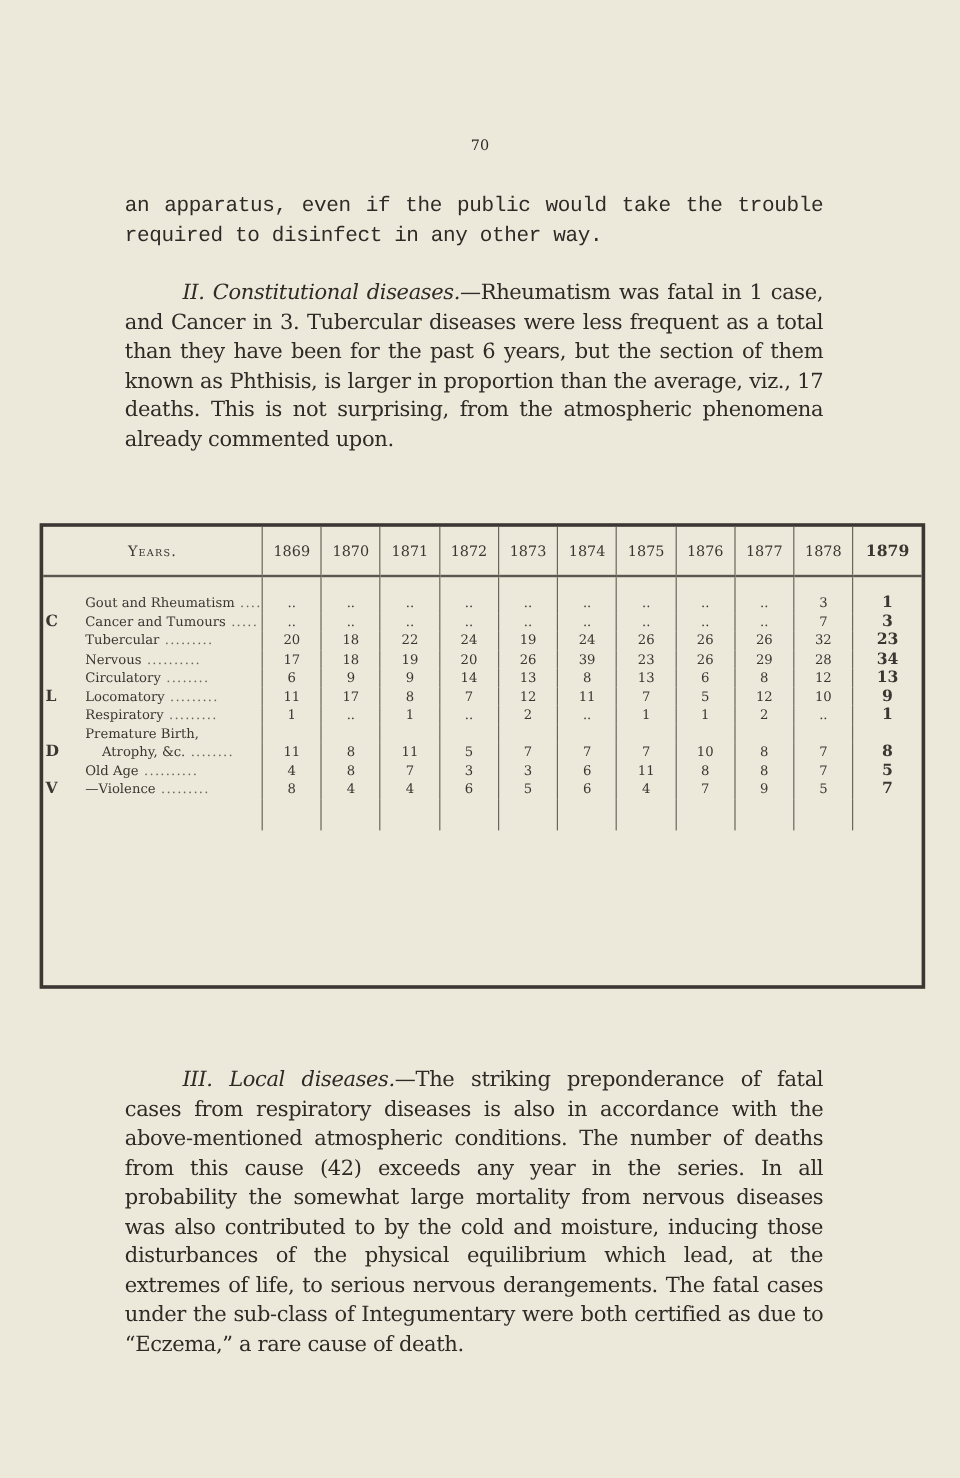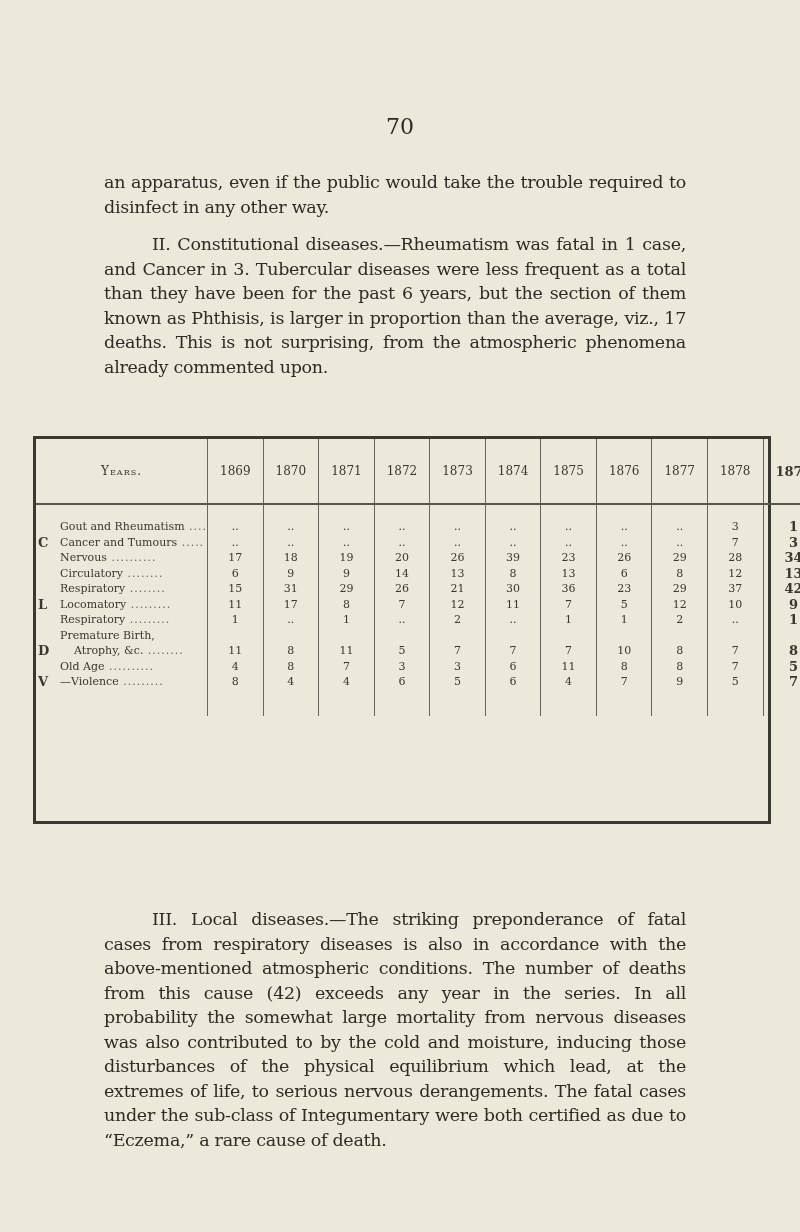--- a/index.html
+++ b/index.html
@@ -5,57 +5,57 @@
   html, body { margin:0; padding:0; }
   body {
     width:800px; height:1232px; overflow:hidden;
     background:#ece8da;
     font-family:"DejaVu Serif", serif;
     color:#2e2b27;
     position:relative;
   }
   .page-number {
     position:absolute; top:114px; left:0; width:800px; text-align:center;
-    font-size:22px;
+    font-size:12px;
   }
   .para {
     position:absolute; left:104px; width:582px;
     font-size:17.5px; line-height:24.5px; text-align:justify;
     letter-spacing:-0.3px;
   }
-  .para .ital { }
+  .para .ital { font-style:italic; }
   .indent { text-indent:48px; }
-  #p1 { top:170px; }
+  #p1 { top:160px;font-family:Liberation Mono, monospace; }
   #p2 { top:232px; }
-  #p3 { top:820px;margin-top:19px; }
+  #p3 { top:820px; }
 
   .table-wrap {
     position:absolute; left:33px; top:436px; width:738px; height:388px;
     border-left:3px solid #3b3833; border-right:3px solid #3b3833;
     border-top:3px solid #3b3833; border-bottom:3px solid #3b3833;
     box-sizing:border-box;
   }
   table.mort {
     border-collapse:collapse; width:100%;
     font-family:"DejaVu Serif", serif; font-size:11px;
     color:#3a3732;
   }
   table.mort th {
     font-weight:normal; height:40px; font-size:12px;
     border-right:1px solid #6b665c; border-bottom:2px solid #5b574f;
-    padding:12px;
+    padding:0;
   }
   table.mort th.yr-label { font-variant:small-caps; letter-spacing:1px; width:176px; text-align:center; }
   table.mort th.bold, table.mort td.bold { font-weight:bold; font-size:13px; }
   table.mort th:last-child, table.mort td:last-child { border-right:none; }
   table.mort td {
     border-right:1px solid #6b665c; text-align:center; padding:0; height:15.5px; line-height:15px;
   }
   table.mort td.label {
-    text-align:left; white-space:nowrap; position:relative; padding-left:24px;
+    text-align:left; white-space:nowrap; position:relative; padding-left:35px;
   }
   table.mort tr.spacer td { height:14px; }
   table.mort tr.tot td { border-top:1px solid #6b665c; height:30px; font-size:12px; }
   table.mort tr.tot td.label { text-align:right; padding-right:8px; font-variant:small-caps; letter-spacing:1px; }
   table.mort tr.tail td { height:12px; }
   .grp {
     position:absolute; left:2px; font-weight:bold; font-size:13px;
   }
   .dots { color:#6b665c; letter-spacing:1px; }
 </style>
@@ -123,20 +123,34 @@
           <td>..</td>
           <td>..</td>
           <td>..</td>
           <td>..</td>
           <td>..</td>
           <td>..</td>
           <td>7</td>
           <td class="bold">3</td>
         </tr>
         <tr>
+          <td class="label"><span>Tubercular</span><span class="dots"> .........</span></td>
+          <td>20</td>
+          <td>18</td>
+          <td>22</td>
+          <td>24</td>
+          <td>19</td>
+          <td>24</td>
+          <td>26</td>
+          <td>26</td>
+          <td>26</td>
+          <td>32</td>
+          <td class="bold">23</td>
+        </tr>
+        <tr>
           <td class="label"><span>Nervous</span><span class="dots"> ..........</span></td>
           <td>17</td>
           <td>18</td>
           <td>19</td>
           <td>20</td>
           <td>26</td>
           <td>39</td>
           <td>23</td>
           <td>26</td>
           <td>29</td>
@@ -151,34 +165,20 @@
           <td>14</td>
           <td>13</td>
           <td>8</td>
           <td>13</td>
           <td>6</td>
           <td>8</td>
           <td>12</td>
           <td class="bold">13</td>
         </tr>
         <tr>
-          <td class="label"><span>Respiratory</span><span class="dots"> ........</span></td>
-          <td>15</td>
-          <td>31</td>
-          <td>29</td>
-          <td>26</td>
-          <td>21</td>
-          <td>30</td>
-          <td>36</td>
-          <td>23</td>
-          <td>29</td>
-          <td>37</td>
-          <td class="bold">42</td>
-        </tr>
-        <tr>
           <td class="label"><span class="grp">L</span><span>Locomatory</span><span class="dots"> .........</span></td>
           <td>11</td>
           <td>17</td>
           <td>8</td>
           <td>7</td>
           <td>12</td>
           <td>11</td>
           <td>7</td>
           <td>5</td>
           <td>12</td>

